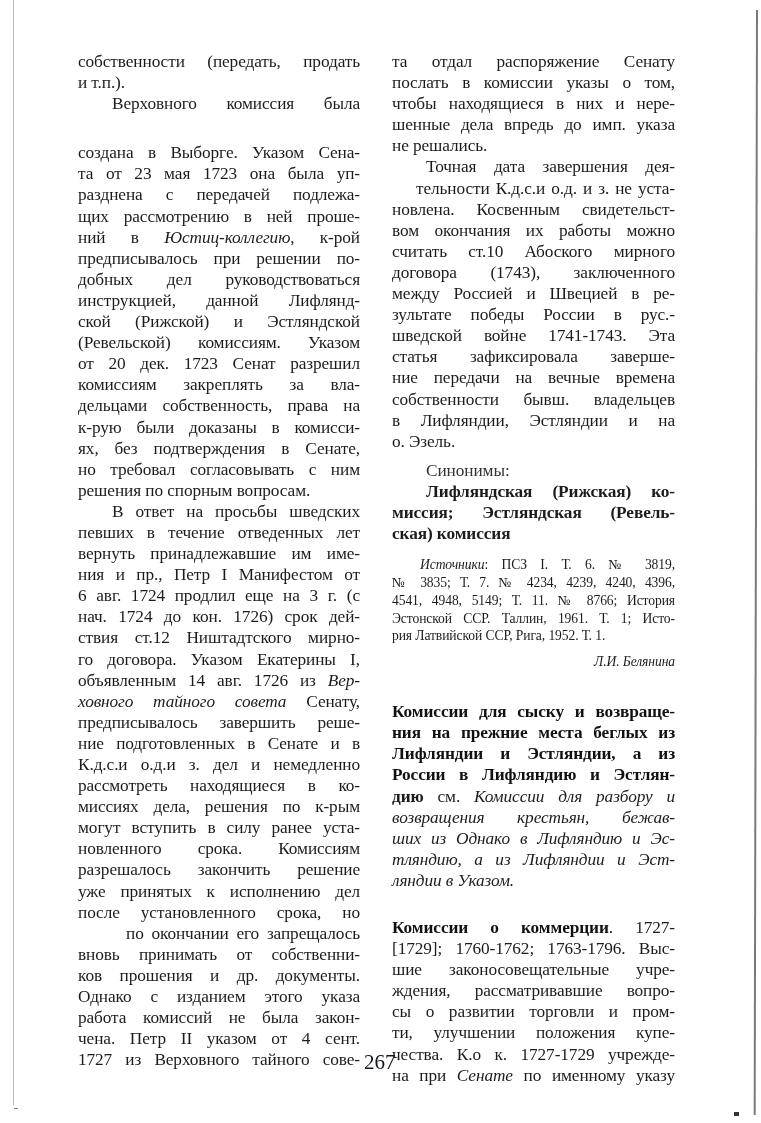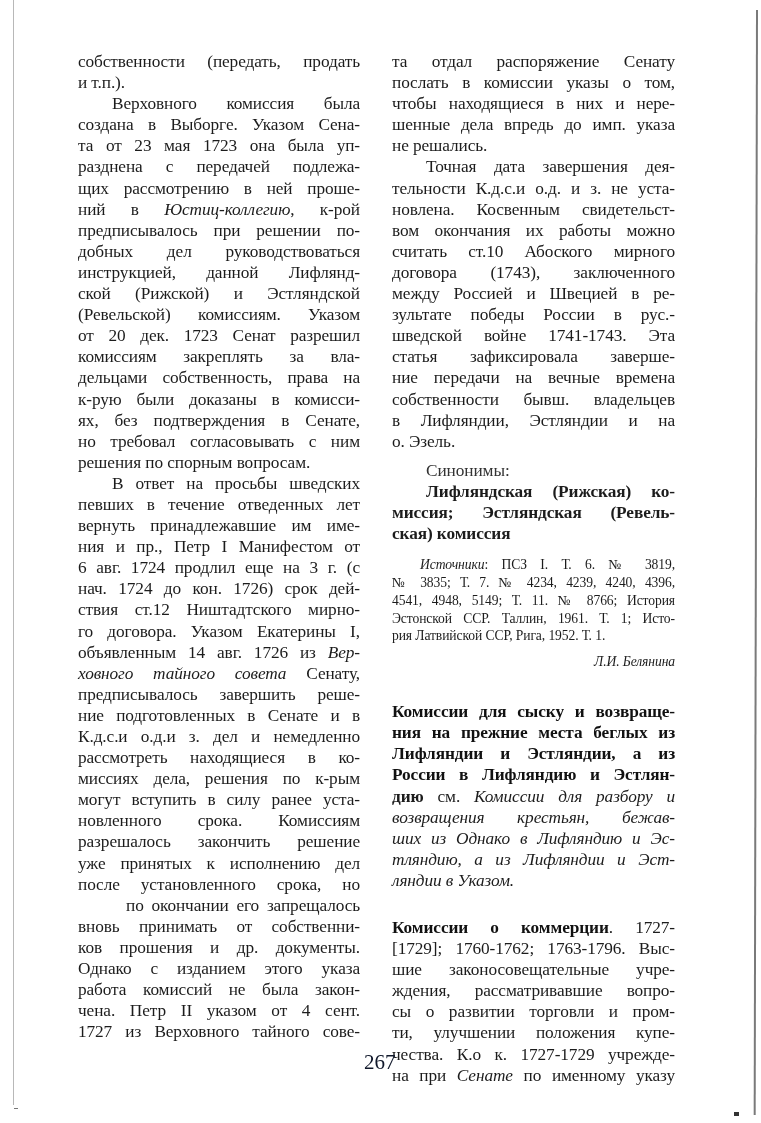--- a/index.html
+++ b/index.html
@@ -114,21 +114,21 @@
 <div class="mark-bl"></div>
 <div class="mark-br"></div>
 
 <div class="col col-left">
   <div>
     <span class="line" style="word-spacing: 0px;">собственности (передать, продать</span>
     <span class="line last">и т.п.).</span>
   </div>
   <div>
     <span class="line indent" style="word-spacing: 0px;">Верховного комиссия была</span>
-    <span class="line" style="word-spacing: 0px;">создана в Выборге. Указом Сена-</span>
+    <span class="line" style="word-spacing: 0px; margin-top: 28px;">создана в Выборге. Указом Сена-</span>
     <span class="line" style="word-spacing: 0px;">та от 23 мая 1723 она была уп-</span>
     <span class="line" style="word-spacing: 0px;">разднена с передачей подлежа-</span>
     <span class="line" style="word-spacing: 0px;">щих рассмотрению в ней проше-</span>
     <span class="line" style="word-spacing: 0px;"><span>ний в </span><i>Юстиц-коллегию</i><span>, к-рой</span></span>
     <span class="line" style="word-spacing: 0px;">предписывалось при решении по-</span>
     <span class="line" style="word-spacing: 0px;">добных дел руководствоваться</span>
     <span class="line" style="word-spacing: 0px;">инструкцией, данной Лифлянд-</span>
     <span class="line" style="word-spacing: 0px;">ской (Рижской) и Эстляндской</span>
     <span class="line" style="word-spacing: 0px;">(Ревельской) комиссиям. Указом</span>
     <span class="line" style="word-spacing: 0px;">от 20 дек. 1723 Сенат разрешил</span>
@@ -173,21 +173,21 @@
 <div class="col col-right">
   <div>
     <span class="line" style="word-spacing: 0px;">та отдал распоряжение Сенату</span>
     <span class="line" style="word-spacing: 0px;">послать в комиссии указы о том,</span>
     <span class="line" style="word-spacing: 0px;">чтобы находящиеся в них и нере-</span>
     <span class="line" style="word-spacing: 0px;">шенные дела впредь до имп. указа</span>
     <span class="line last">не решались.</span>
   </div>
   <div>
     <span class="line indent" style="word-spacing: 0px;">Точная дата завершения дея-</span>
-    <span class="line" style="word-spacing: 0px;">тельности К.д.с.и о.д. и з. не уста-</span>
+    <span class="line" style="word-spacing: 0px; margin-left: 24px;">тельности К.д.с.и о.д. и з. не уста-</span>
     <span class="line" style="word-spacing: 0px;">новлена. Косвенным свидетельст-</span>
     <span class="line" style="word-spacing: 0px;">вом окончания их работы можно</span>
     <span class="line" style="word-spacing: 0px;">считать ст.10 Абоского мирного</span>
     <span class="line" style="word-spacing: 0px;">договора (1743), заключенного</span>
     <span class="line" style="word-spacing: 0px;">между Россией и Швецией в ре-</span>
     <span class="line" style="word-spacing: 0px;">зультате победы России в рус.-</span>
     <span class="line" style="word-spacing: 0px;">шведской войне 1741-1743. Эта</span>
     <span class="line" style="word-spacing: 0px;">статья зафиксировала заверше-</span>
     <span class="line" style="word-spacing: 0px;">ние передачи на вечные времена</span>
     <span class="line" style="word-spacing: 0px;">собственности бывш. владельцев</span>

